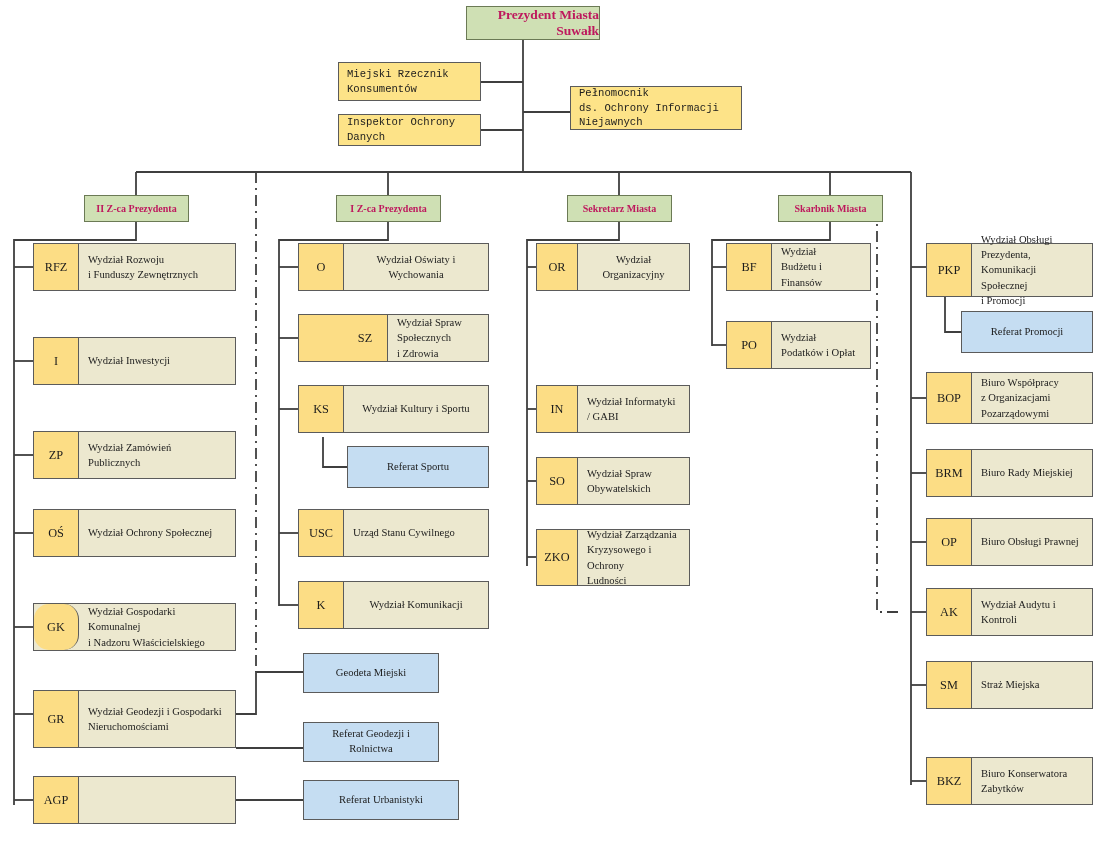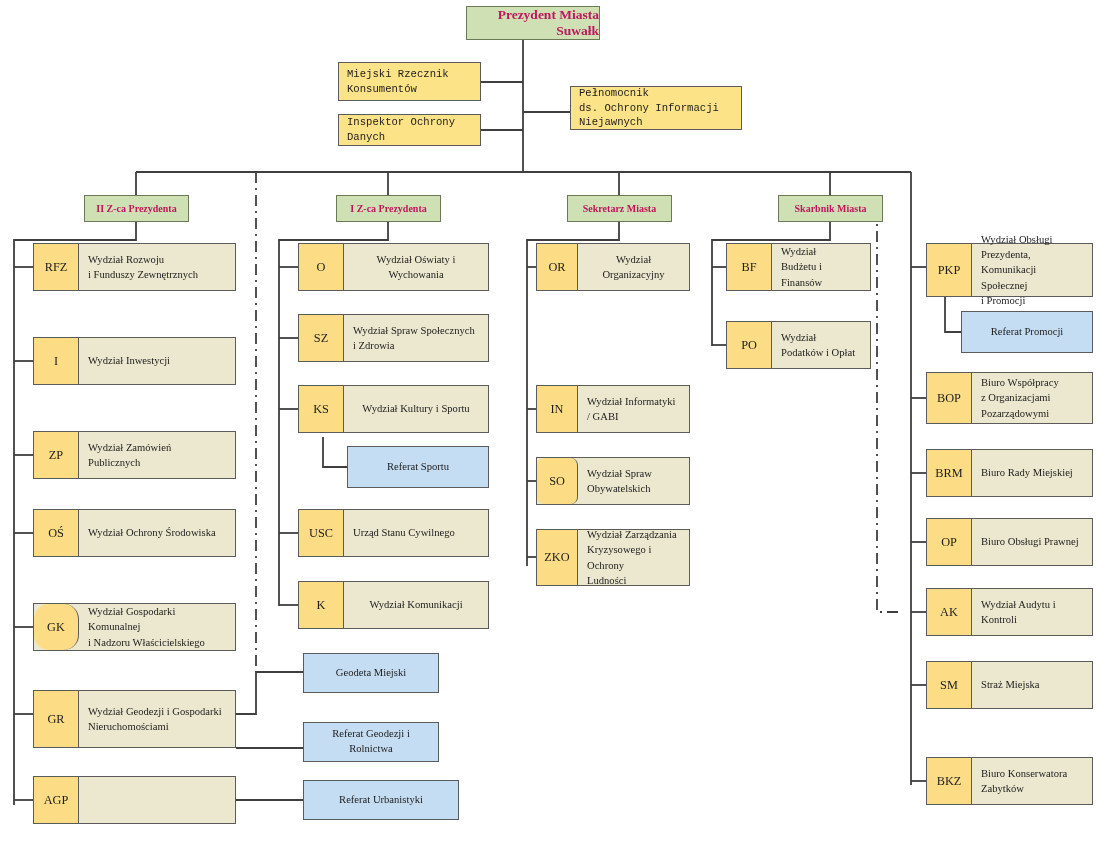--- a/index.html
+++ b/index.html
@@ -188,42 +188,42 @@
   <div class="node dept" style="left:33px;top:337px;width:203px;height:48px;">
     <div class="code" style="width:44px;">I</div>
     <div class="label nowrap">Wydział Inwestycji</div>
   </div>
   <div class="node dept" style="left:33px;top:431px;width:203px;height:48px;">
     <div class="code" style="width:44px;">ZP</div>
     <div class="label nowrap">Wydział Zamówień Publicznych</div>
   </div>
   <div class="node dept" style="left:33px;top:509px;width:203px;height:48px;">
     <div class="code" style="width:44px;">OŚ</div>
-    <div class="label nowrap">Wydział Ochrony Środowiska</div>
+    <div class="label nowrap">Wydział Ochrony Społecznej</div>
   </div>
   <div class="node dept" style="left:33px;top:603px;width:203px;height:48px;">
     <div class="code" style="width:44px;border-radius:15px;">GK</div>
     <div class="label nowrap">Wydział Gospodarki Komunalnej
 i Nadzoru Właścicielskiego</div>
   </div>
   <div class="node dept" style="left:33px;top:690px;width:203px;height:58px;">
     <div class="code" style="width:44px;">GR</div>
     <div class="label nowrap">Wydział Geodezji i Gospodarki
 Nieruchomościami</div>
   </div>
   <div class="node dept" style="left:33px;top:776px;width:203px;height:48px;">
     <div class="code" style="width:44px;">AGP</div>
   </div>
 
   <div class="node dept" style="left:298px;top:243px;width:191px;height:48px;">
     <div class="code" style="width:44px;">O</div>
     <div class="label nowrap ctr">Wydział Oświaty i Wychowania</div>
   </div>
   <div class="node dept" style="left:298px;top:314px;width:191px;height:48px;">
-    <div class="code" style="width:44px;">SZ</div>
+    <div class="code" style="width:44px;padding-left:44px;">SZ</div>
     <div class="label nowrap">Wydział Spraw Społecznych
 i Zdrowia</div>
   </div>
   <div class="node dept" style="left:298px;top:385px;width:191px;height:48px;">
     <div class="code" style="width:44px;">KS</div>
     <div class="label nowrap ctr">Wydział Kultury i Sportu</div>
   </div>
   <div class="node sub" style="left:347px;top:446px;width:142px;height:42px;">
     <span>Referat Sportu</span>
   </div>
@@ -239,21 +239,21 @@
   <div class="node dept" style="left:536px;top:243px;width:154px;height:48px;">
     <div class="code" style="width:40px;">OR</div>
     <div class="label nowrap ctr">Wydział Organizacyjny</div>
   </div>
   <div class="node dept" style="left:536px;top:385px;width:154px;height:48px;">
     <div class="code" style="width:40px;">IN</div>
     <div class="label nowrap">Wydział Informatyki
 / GABI</div>
   </div>
   <div class="node dept" style="left:536px;top:457px;width:154px;height:48px;">
-    <div class="code" style="width:40px;border-radius:7px;">SO</div>
+    <div class="code" style="width:40px;">SO</div>
     <div class="label nowrap">Wydział Spraw
 Obywatelskich</div>
   </div>
   <div class="node dept" style="left:536px;top:529px;width:154px;height:57px;">
     <div class="code" style="width:40px;">ZKO</div>
     <div class="label nowrap">Wydział Zarządzania
 Kryzysowego i Ochrony
 Ludności</div>
   </div>
 

